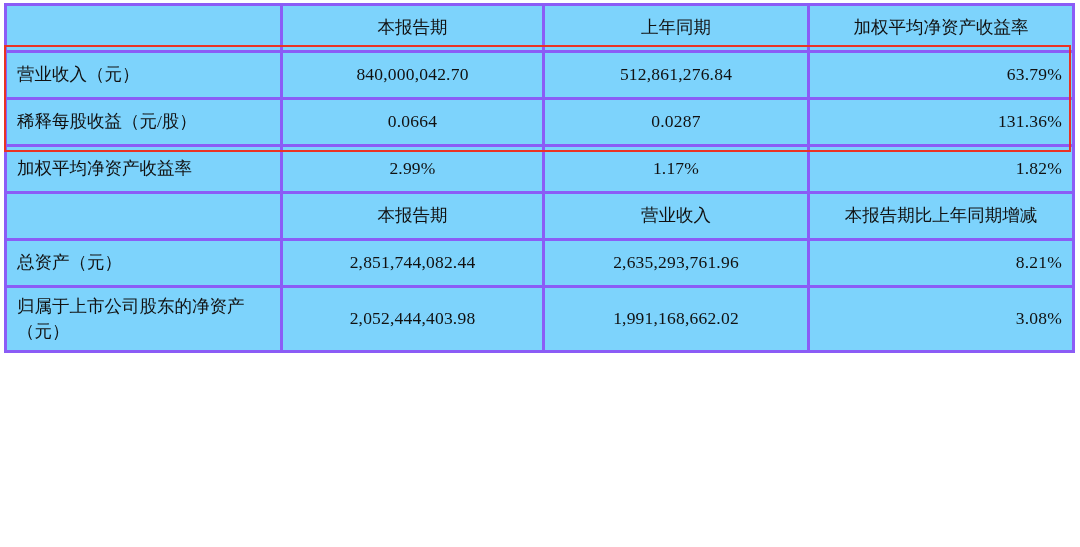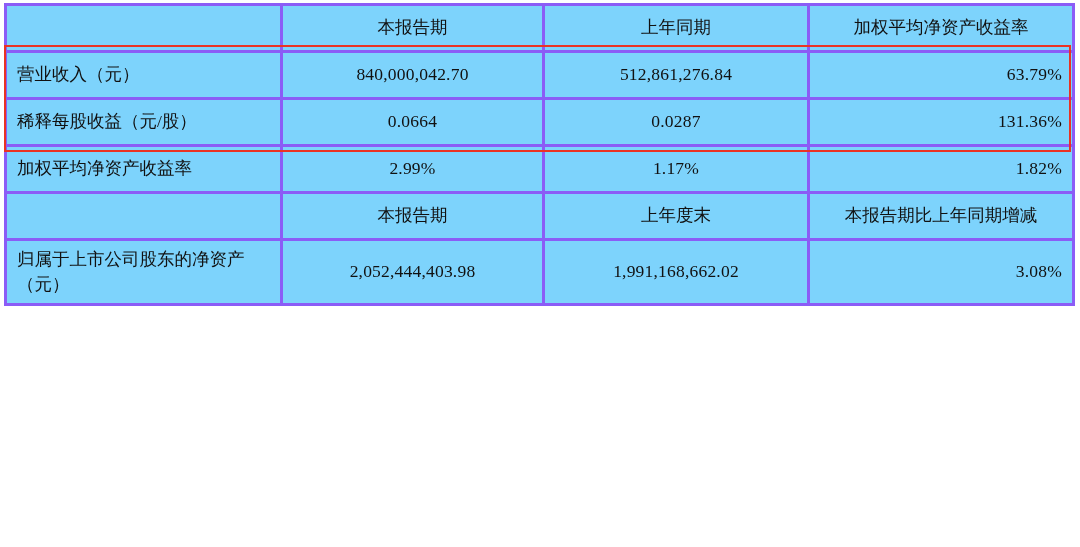--- a/index.html
+++ b/index.html
@@ -118,24 +118,30 @@
       <tr class="tall">
         <td class="label">加权平均净资产收益率</td>
         <td class="num center">2.99%</td>
         <td class="num center">1.17%</td>
         <td class="num">1.82%</td>
       </tr>
 
       <tr class="tall">
         <td class="blank"></td>
         <td class="hdr">本报告期</td>
-        <td class="hdr">上年度末</td>
+        <td class="hdr">营业收入</td>
         <td class="hdr">本报告期比上年同期增减</td>
       </tr>
 
+      <tr class="tall">
+        <td class="label">总资产（元）</td>
+        <td class="num center">2,851,744,082.44</td>
+        <td class="num center">2,635,293,761.96</td>
+        <td class="num">8.21%</td>
+      </tr>
 
       <tr class="r2">
         <td class="label">归属于上市公司股东的净资产（元）</td>
         <td class="num center">2,052,444,403.98</td>
         <td class="num center">1,991,168,662.02</td>
         <td class="num">3.08%</td>
       </tr>
     </tbody>
   </table>
 

